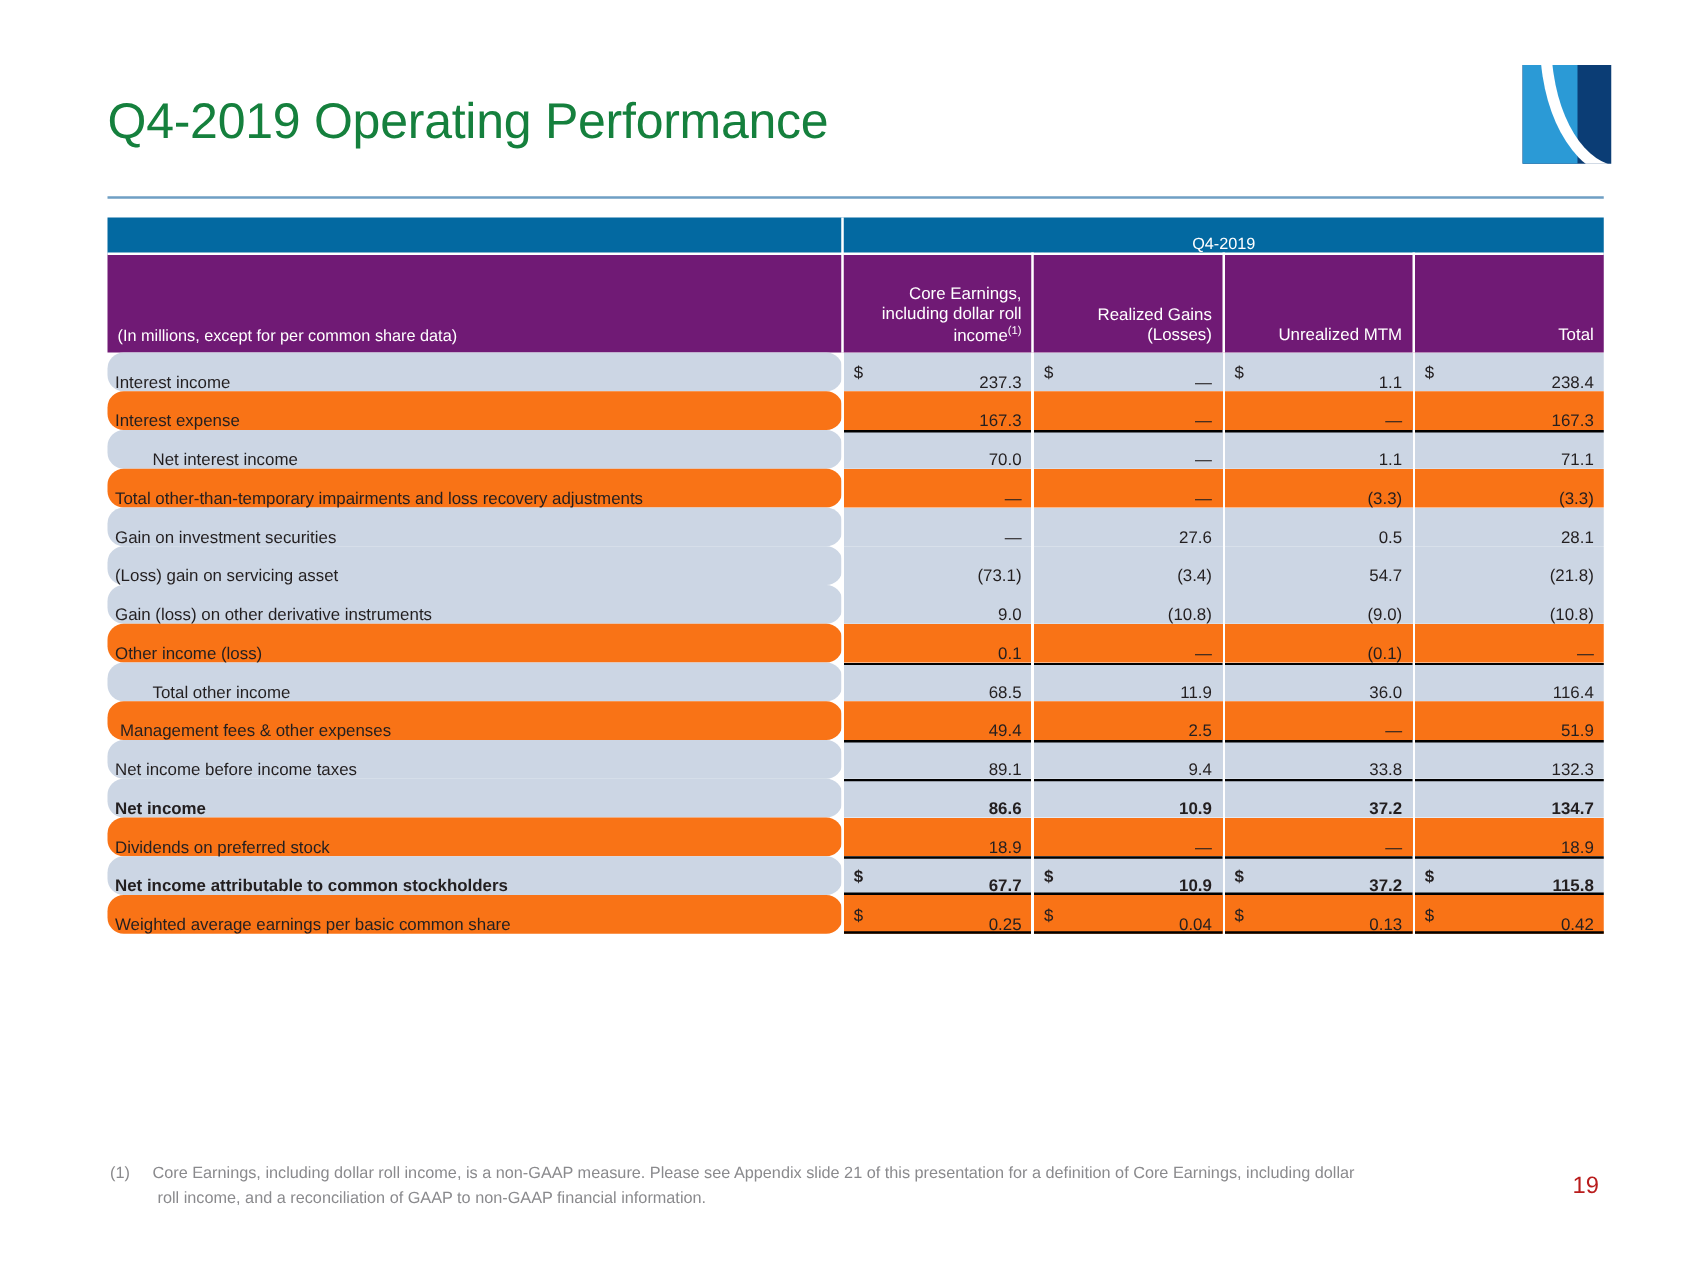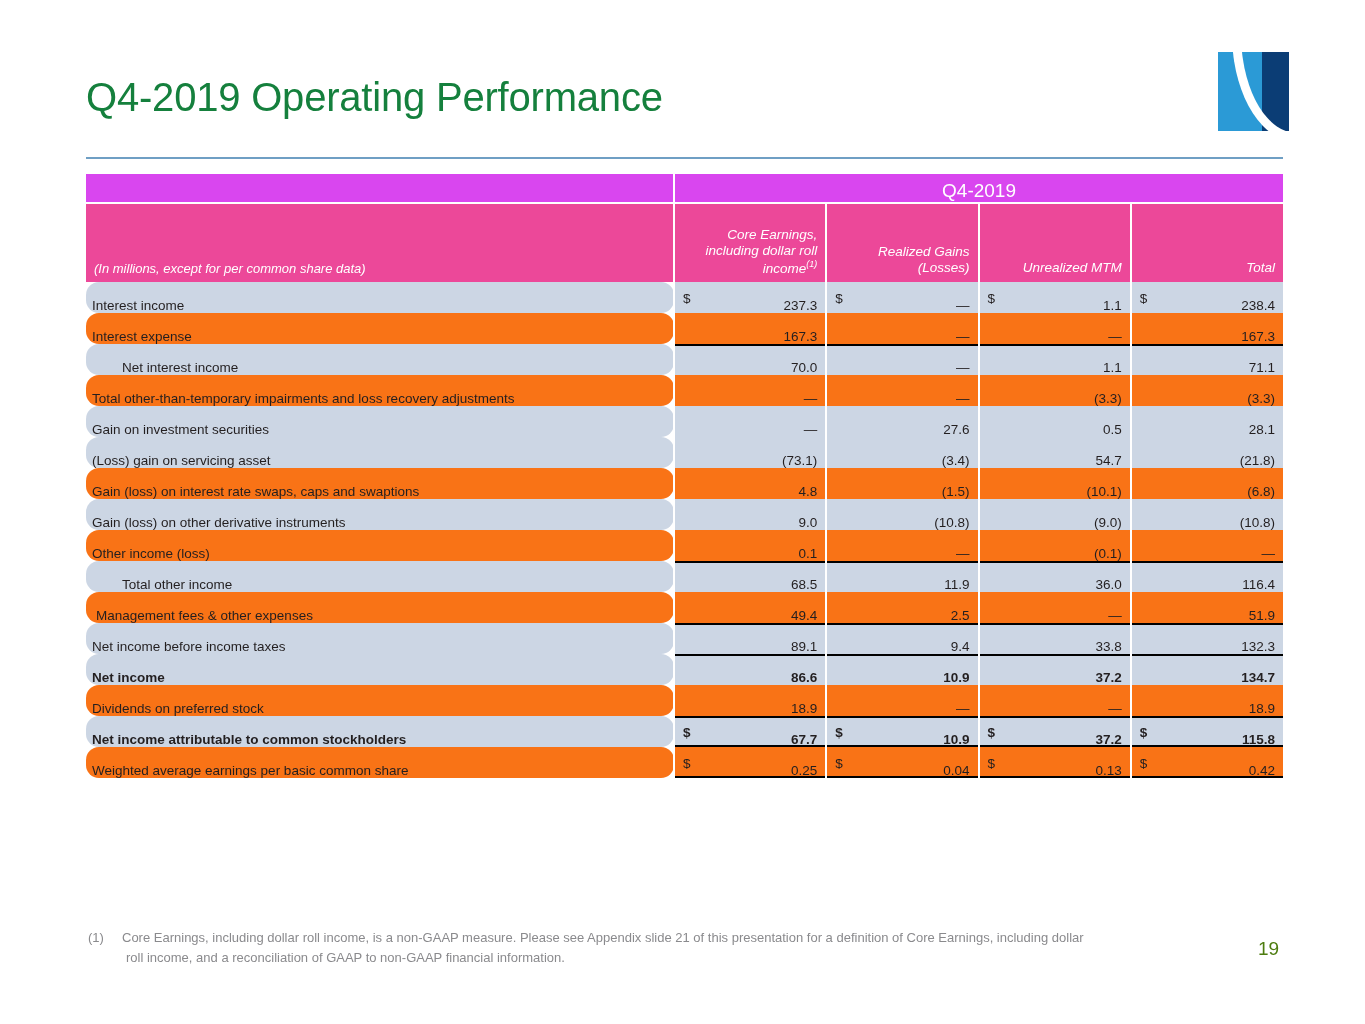--- a/index.html
+++ b/index.html
@@ -79,43 +79,42 @@
   .fin-table col.c-label { width: 588px; }
   .fin-table col.c-num   { width: 152.25px; }
 
   .fin-table th, .fin-table td {
     padding: 0;
     vertical-align: bottom;
   }
 
   
   tr.hdr-top th {
-    background: #d946ef;
+    background: #0369a1;
     color: #ffffff;
     height: 28px;
     font-weight: 400;
-    font-size: 19px;
+    font-size: 13px;
     text-align: center;
     border-right: 2px solid #ffffff;
     border-bottom: 2px solid #ffffff;
   }
   tr.hdr-top th.blank { border-right: 2px solid #ffffff; }
   tr.hdr-top th:last-child { border-right: none; }
 
   tr.hdr-cols th {
-    background: #ec4899;
+    background: #701a75;
     color: #ffffff;
     height: 72px;
     font-weight: 400;
     font-size: 13.5px;
     text-align: right;
     padding: 0 8px 6px 8px;
     border-right: 2px solid #ffffff;
     line-height: 1.18;
-    font-style: italic;
   }
   tr.hdr-cols th:last-child { border-right: none; }
   tr.hdr-cols th.unitcell {
     text-align: left;
     padding-left: 8px;
     font-size: 13px;
   }
   sup.fn { font-size: 9px; vertical-align: super; }
 
   
@@ -178,21 +177,21 @@
   .footnote .line2 {
     display: block;
     padding-left: 38px;
   }
 
   .page-number {
     position: absolute;
     left: 1258px;
     top: 938px;
     font-size: 19px;
-    color: #4d7c0f;
+    color: #b91c1c;
   }
 </style>
 </head>
 <body>
 
 <div class="slide-title">Q4-2019 Operating Performance</div>
 <div class="title-rule"></div>
 
 <div class="logo">
   <div class="lightpanel"></div>
@@ -263,27 +262,20 @@
         <td class="num"><span>0.5</span></td>
         <td class="num"><span>28.1</span></td>
       </tr>
       <tr class="drow shade-a">
         <td class="lbl">(Loss) gain on servicing asset</td>
         <td class="num"><span>(73.1)</span></td>
         <td class="num"><span>(3.4)</span></td>
         <td class="num"><span>54.7</span></td>
         <td class="num"><span>(21.8)</span></td>
       </tr>
-      <tr class="drow shade-b">
-        <td class="lbl">Gain (loss) on interest rate swaps, caps and swaptions</td>
-        <td class="num"><span>4.8</span></td>
-        <td class="num"><span>(1.5)</span></td>
-        <td class="num"><span>(10.1)</span></td>
-        <td class="num"><span>(6.8)</span></td>
-      </tr>
       <tr class="drow shade-a">
         <td class="lbl">Gain (loss) on other derivative instruments</td>
         <td class="num"><span>9.0</span></td>
         <td class="num"><span>(10.8)</span></td>
         <td class="num"><span>(9.0)</span></td>
         <td class="num"><span>(10.8)</span></td>
       </tr>
       <tr class="drow shade-b">
         <td class="lbl">Other income (loss)</td>
         <td class="num"><span>0.1</span></td>

